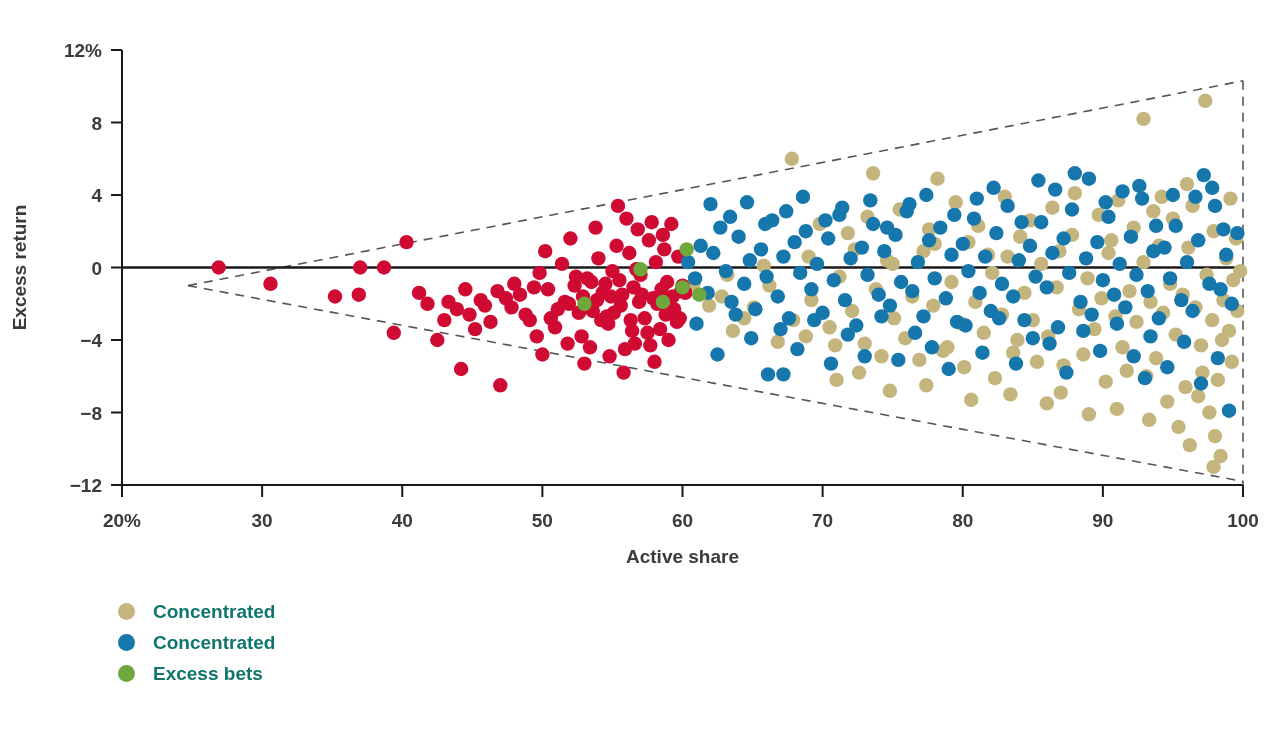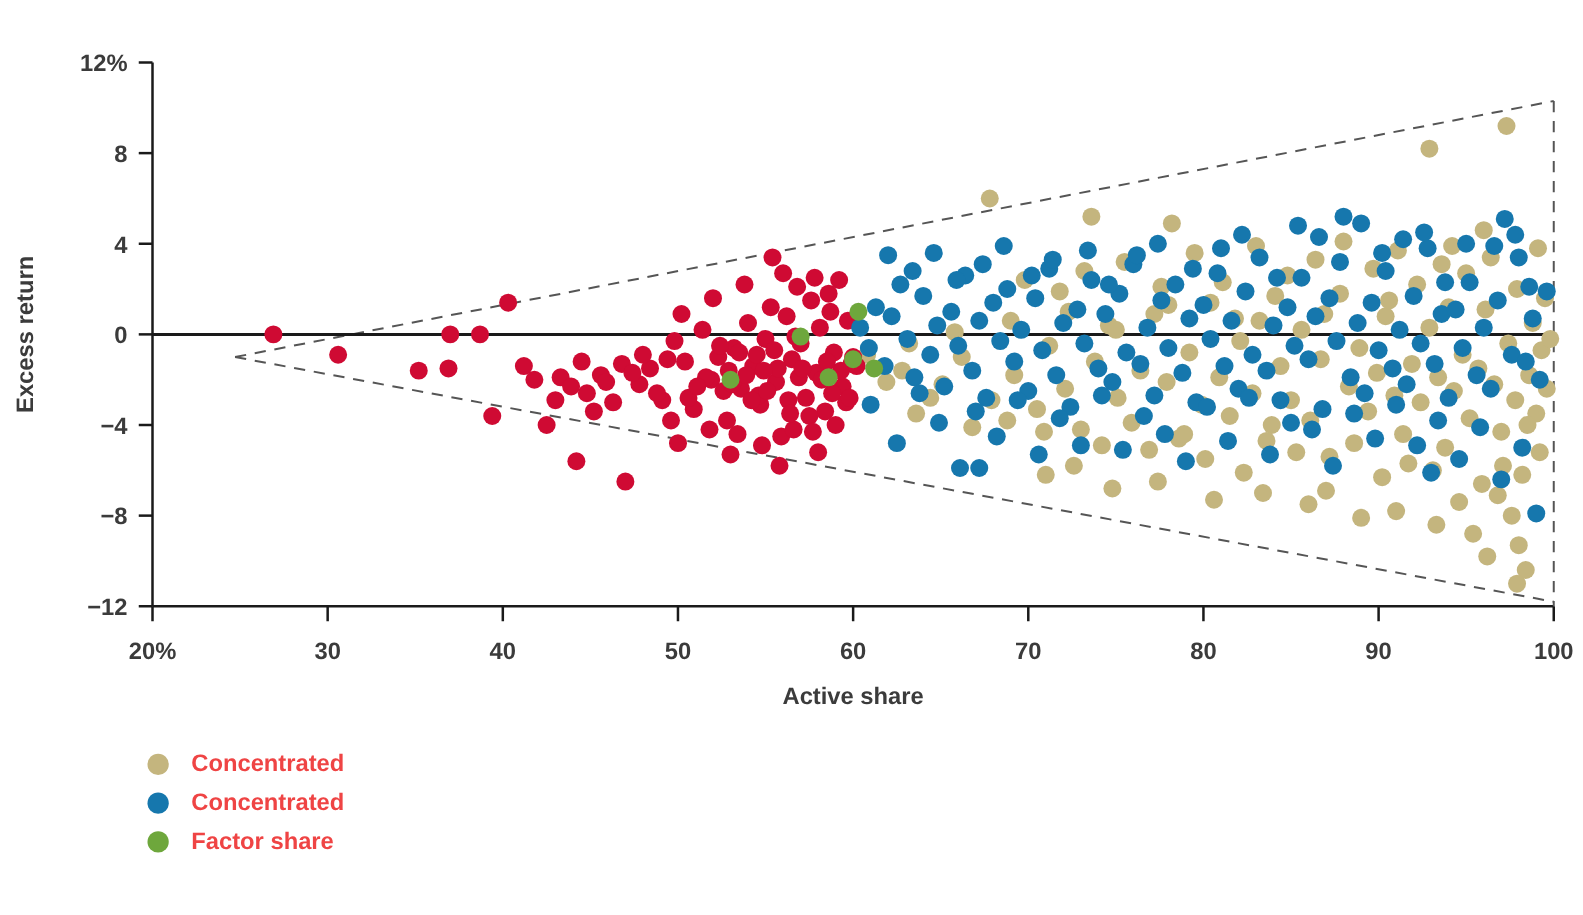--- a/index.html
+++ b/index.html
@@ -4,21 +4,21 @@
 <style>
   html,body{margin:0;padding:0;background:#ffffff;}
   body{width:1266px;height:732px;font-family:"Liberation Sans",sans-serif;color:#3b3b3b;overflow:hidden;}
   #root{position:relative;width:1266px;height:732px;font-weight:bold;}
   #plot-svg{position:absolute;left:0;top:0;}
   .axis-label{font-size:19px;fill:#3b3b3b;}
   .tick-label{font-size:19px;fill:#3b3b3b;}
   #legend{position:absolute;left:118px;top:596px;}
   .legend-row{display:flex;align-items:center;height:31px;}
   .legend-swatch{width:17px;height:17px;border-radius:50%;margin-right:18px;flex:0 0 auto;}
-  .legend-text{font-size:19px;color:#ef4444;line-height:19px;white-space:nowrap;}
+  .legend-text{font-size:19px;color:#0f766e;line-height:19px;white-space:nowrap;}
 </style>
 </head>
 <body>
 
 <div id="root">
   <svg id="plot-svg" width="1266" height="732">
     <g>
         <line x1="122" y1="50" x2="122" y2="485" stroke="#1a1a1a" stroke-width="2"></line>
         <line x1="122" y1="485" x2="1243" y2="485" stroke="#1a1a1a" stroke-width="2"></line>
         <line x1="111" y1="50" x2="122" y2="50" stroke="#1a1a1a" stroke-width="2"></line>
@@ -489,16 +489,16 @@
       <div class="legend-row">
         <span class="legend-swatch" style="background: rgb(196, 181, 126);"></span>
         <span class="legend-text">Concentrated</span>
       </div>
       <div class="legend-row">
         <span class="legend-swatch" style="background: rgb(22, 119, 173);"></span>
         <span class="legend-text">Concentrated</span>
       </div>
       <div class="legend-row">
         <span class="legend-swatch" style="background: rgb(110, 167, 60);"></span>
-        <span class="legend-text">Factor share</span>
+        <span class="legend-text">Excess bets</span>
       </div>
     </div>
 </div>
 
 </body></html>

